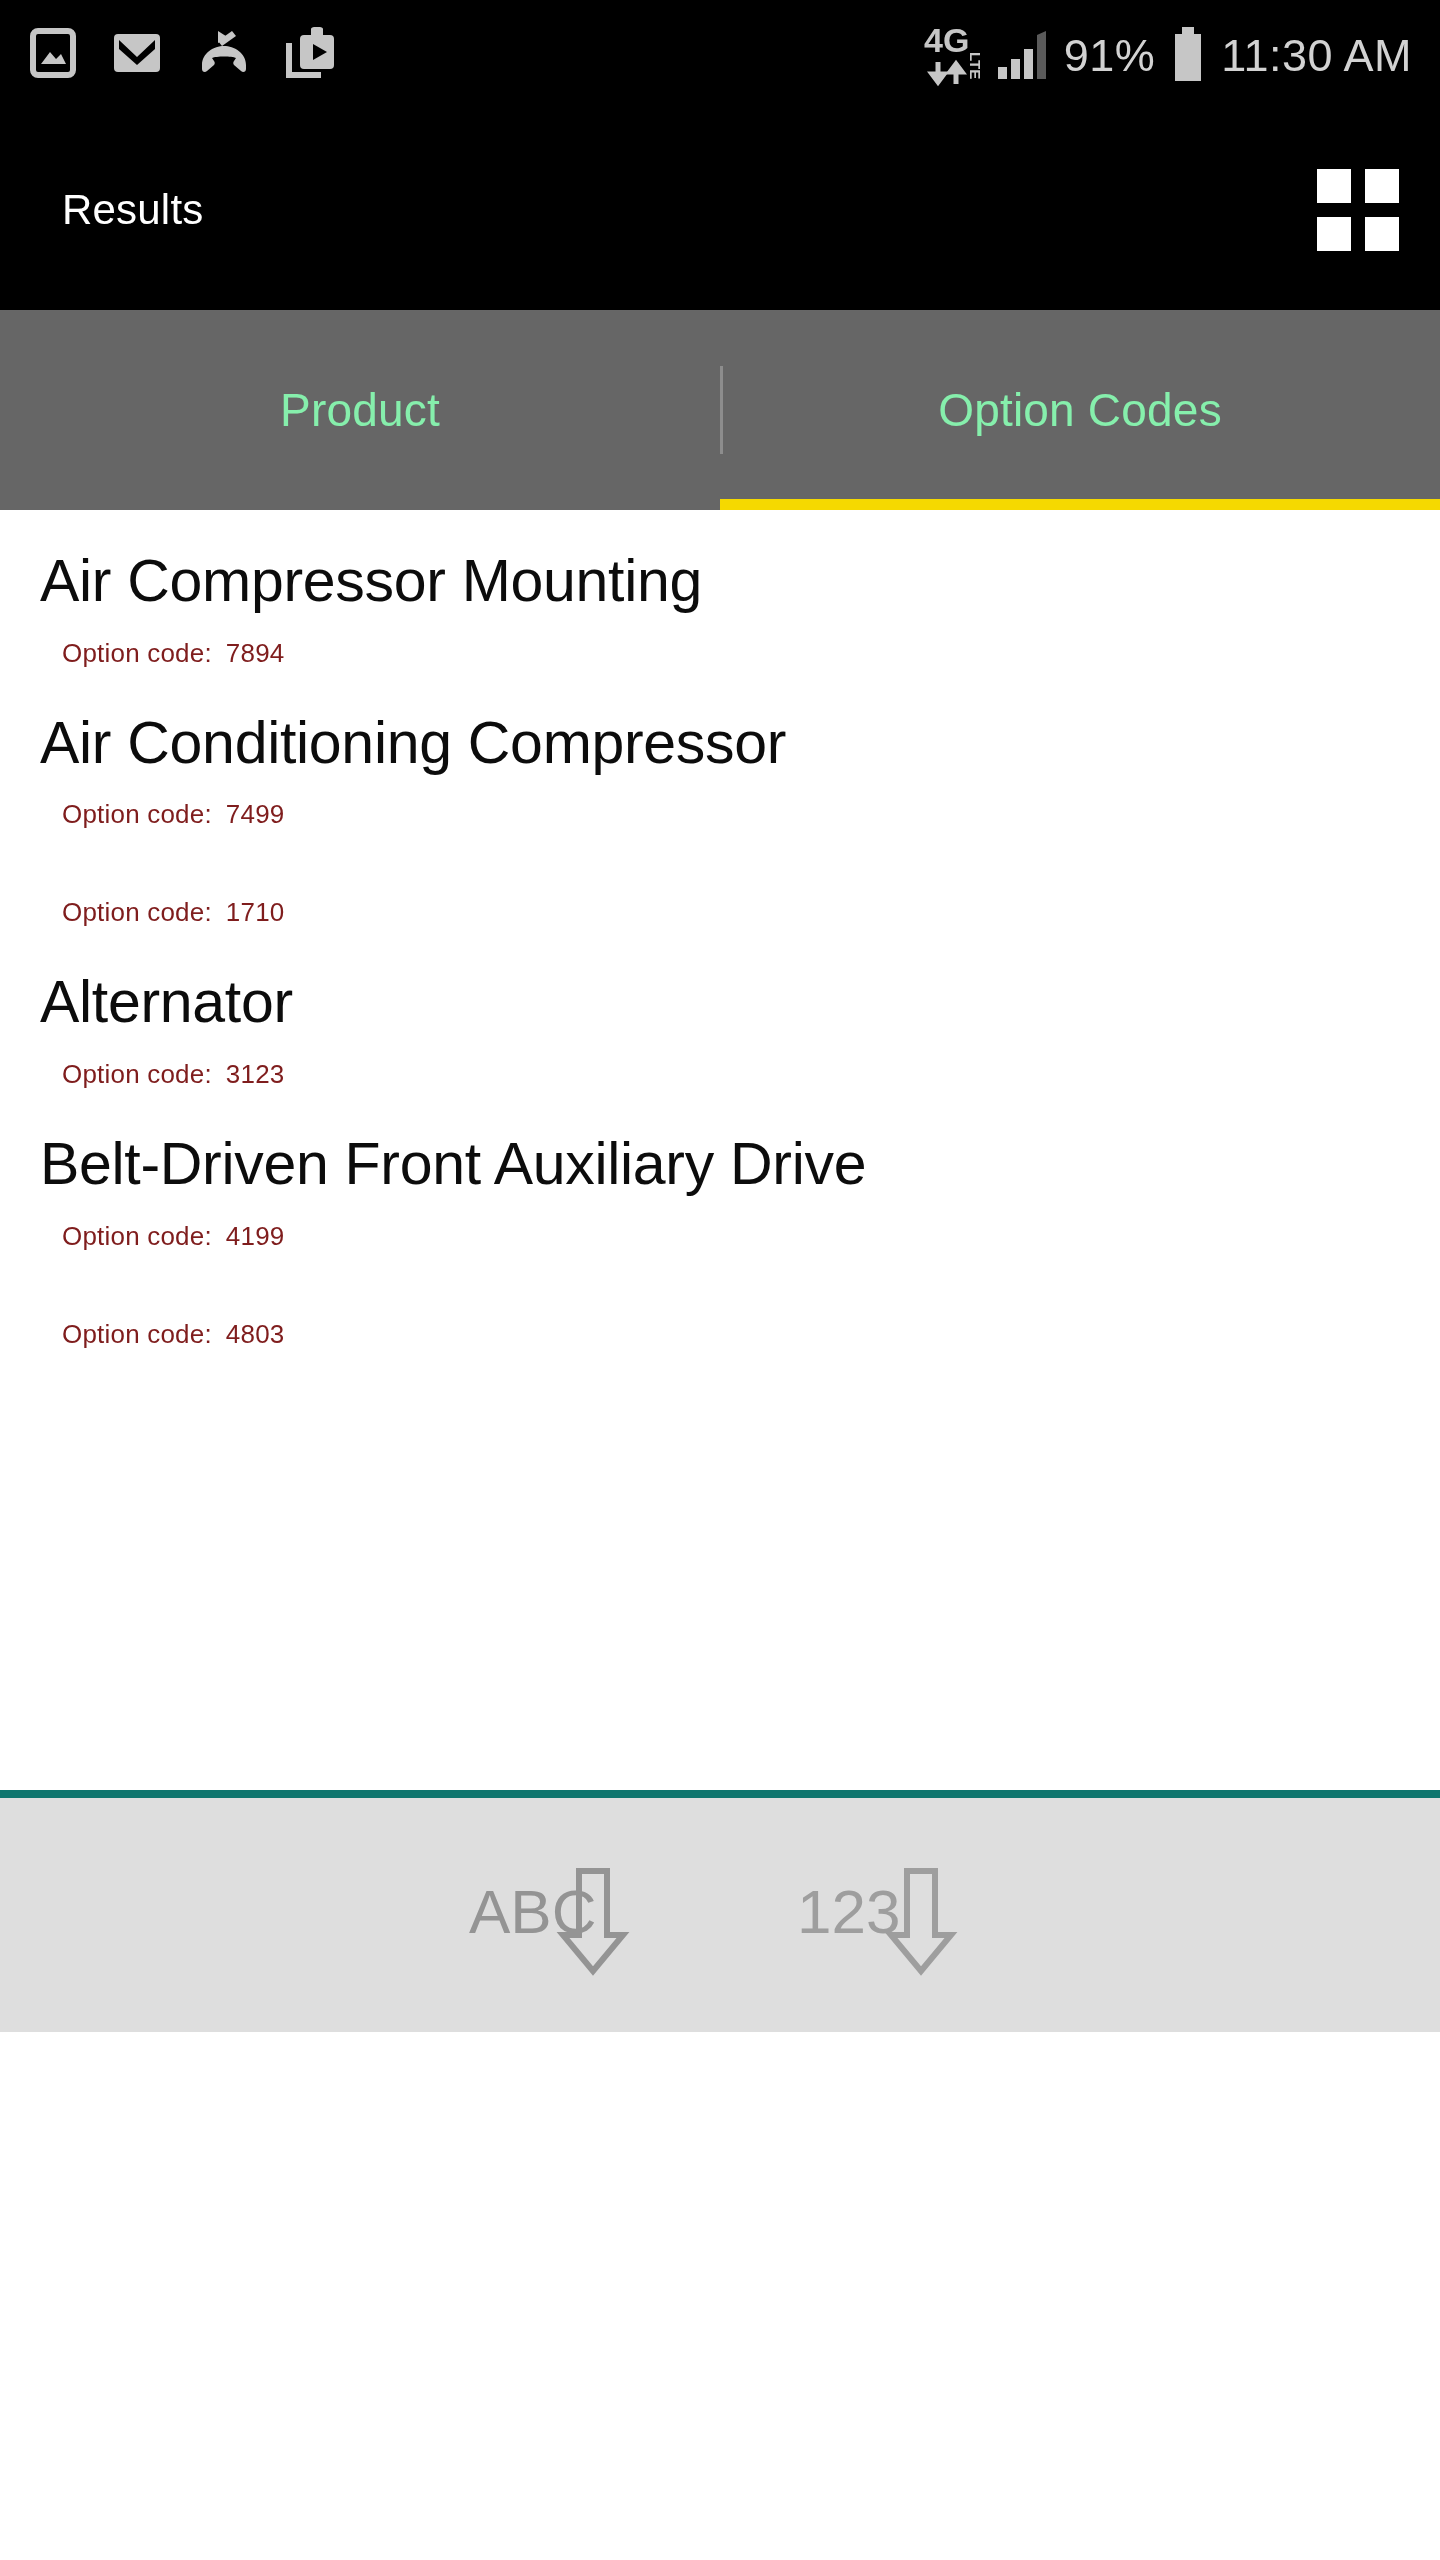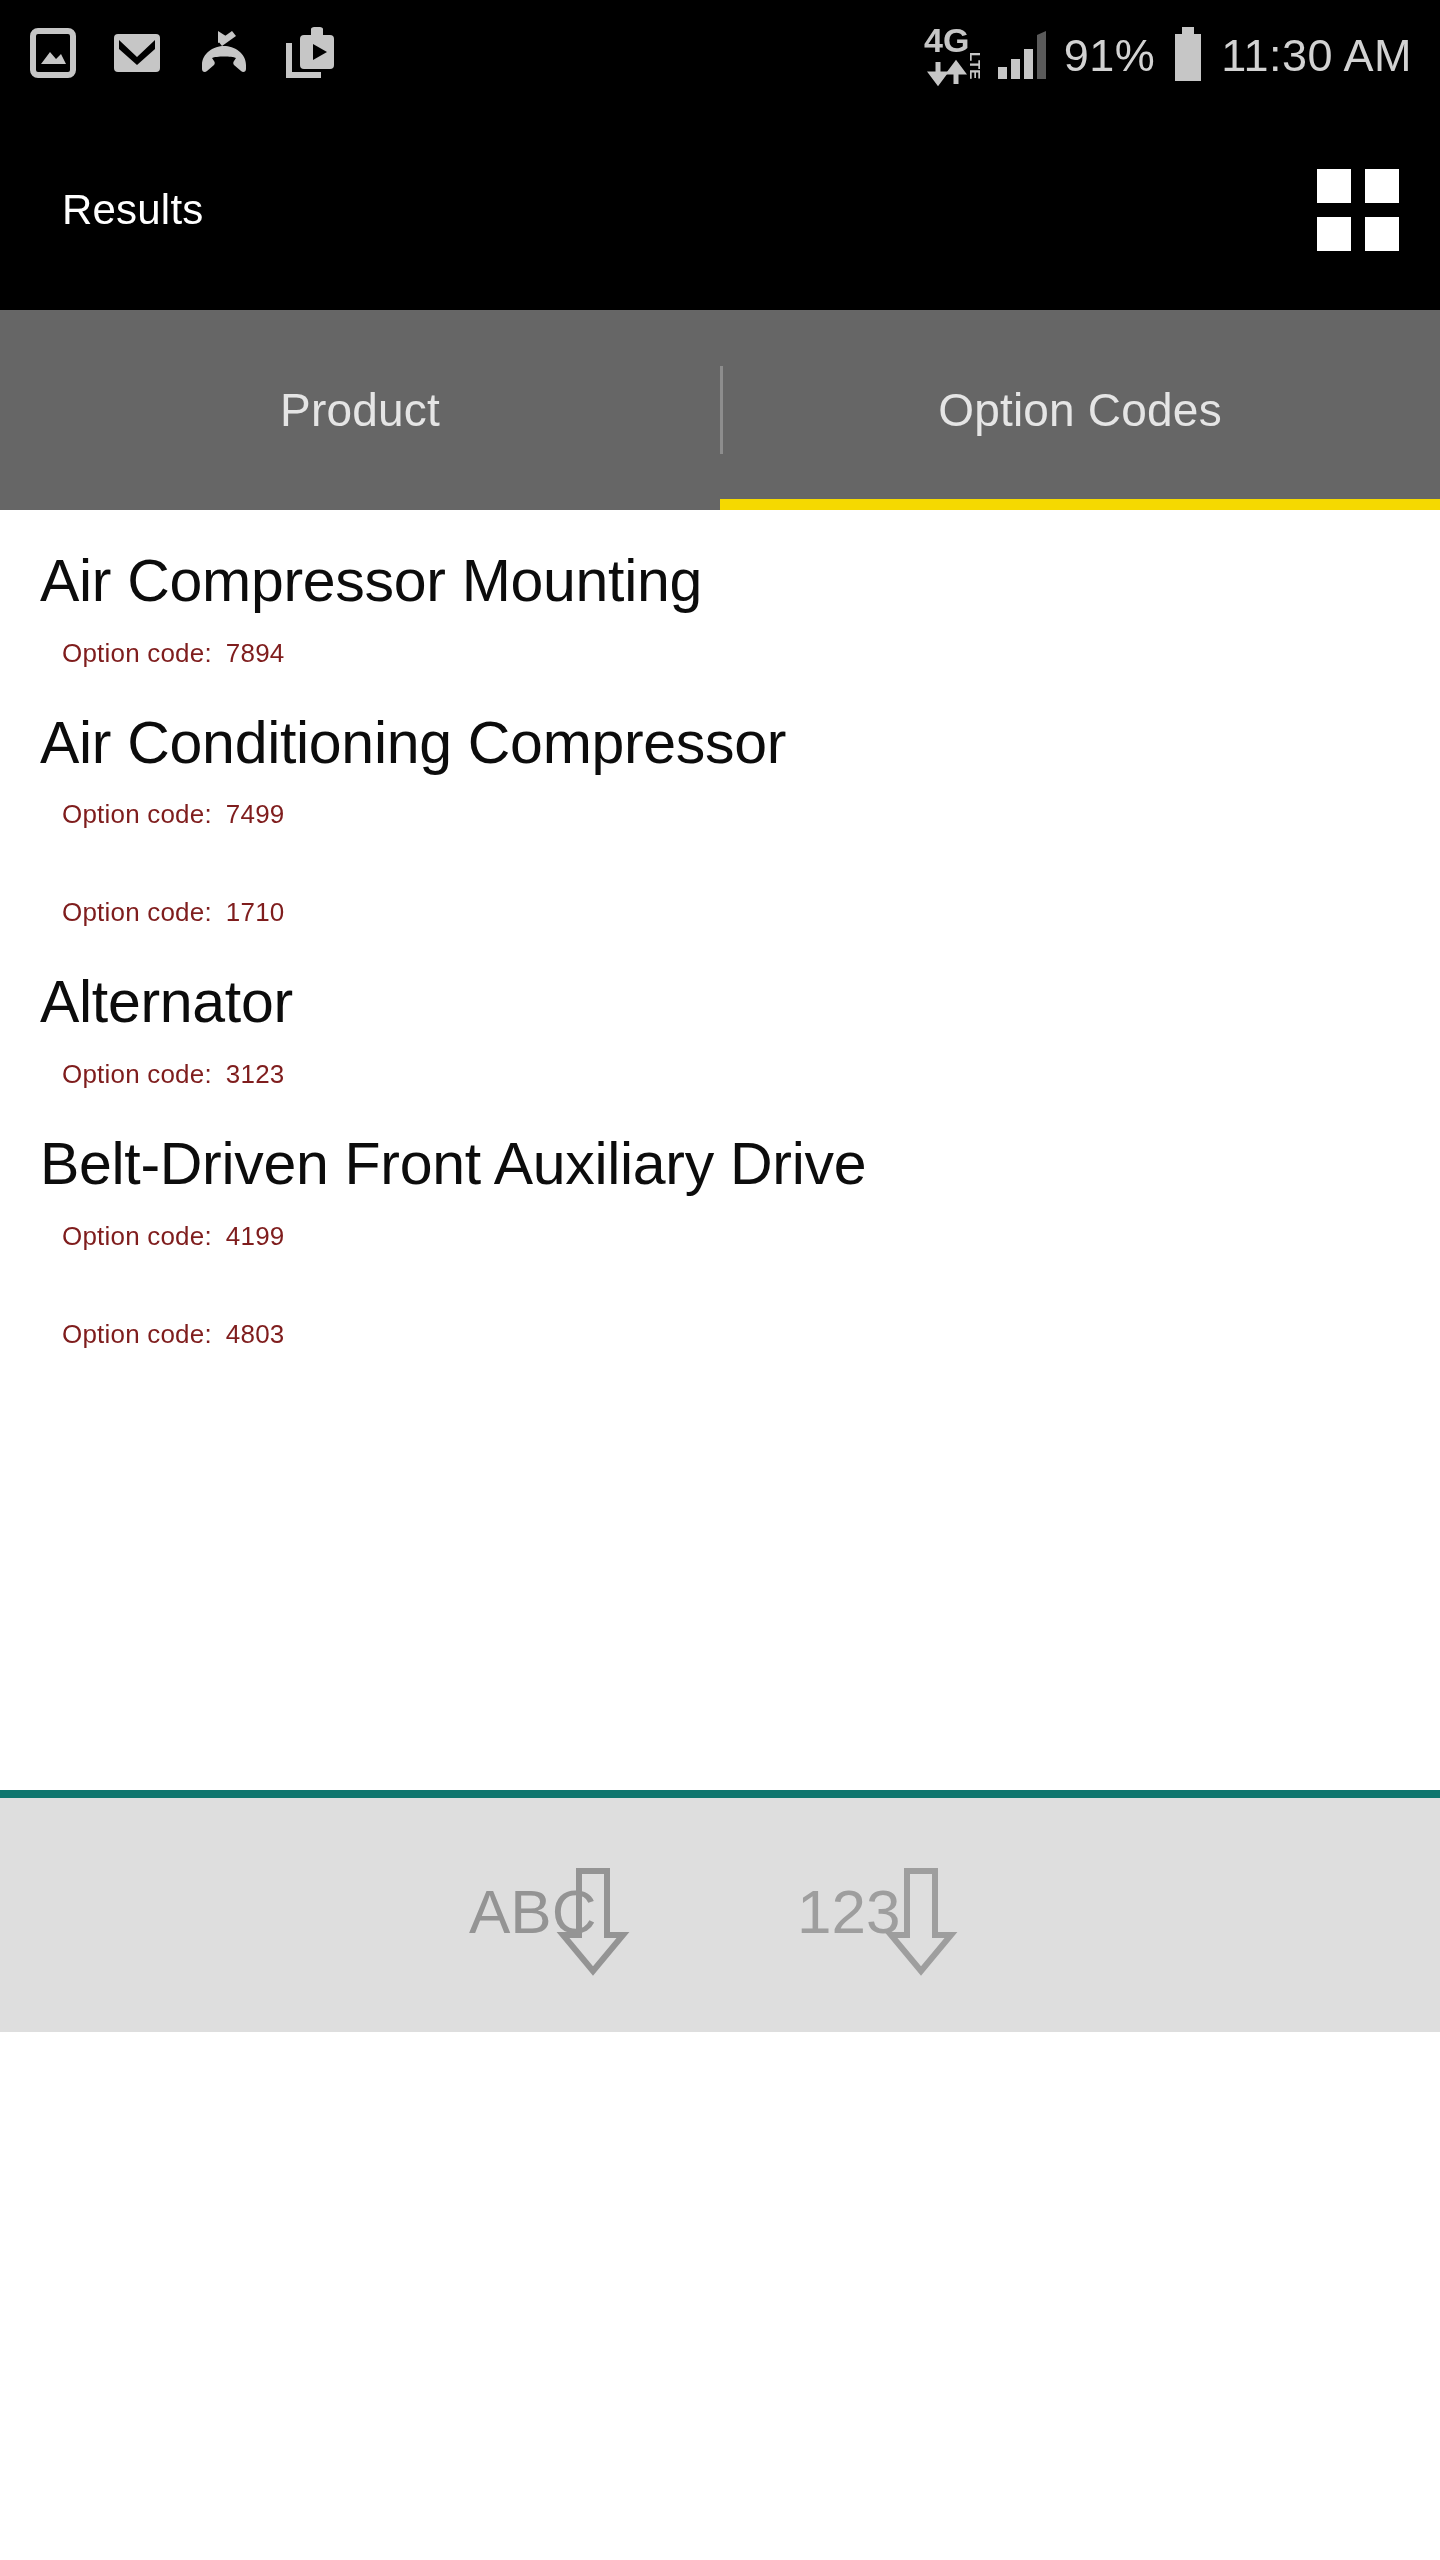--- a/index.html
+++ b/index.html
@@ -109,21 +109,21 @@
   .tab + .tab::before {
     content:"";
     position:absolute;
     left:0;
     top:56px;
     bottom:56px;
     width:3px;
     background:#8d8d8d;
   }
   .tab-label {
-    color:#e5e5e5;
+    color:#86efac;
     font-size:46px;
     font-weight:400;
     line-height:1;
     letter-spacing:0.2px;
   }
   .tab.active::after {
     content:"";
     position:absolute;
     left:0; right:0; bottom:0;
     height:11px;

